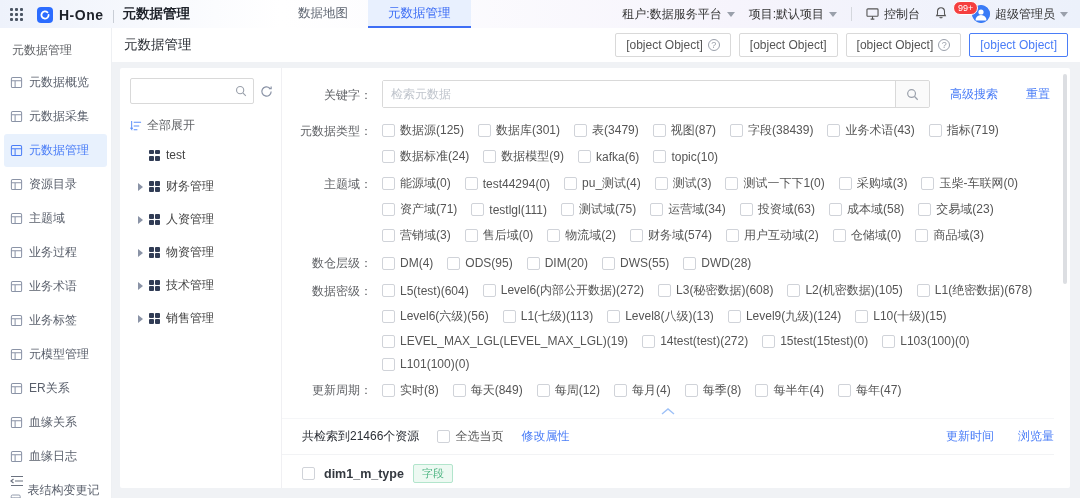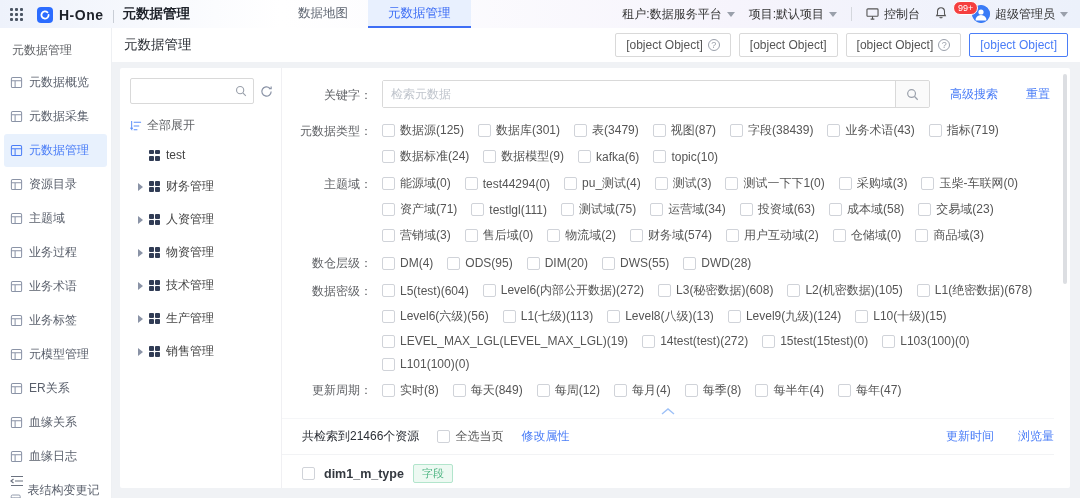--- a/index.html
+++ b/index.html
@@ -371,30 +371,20 @@
               <span class="tcaret"></span>
               <span class="grid4">
                 <i></i>
                 <i></i>
                 <i></i>
                 <i></i>
               </span>
               <span>技术管理</span>
             </div>
 
-            <div class="tree-node has-arrow">
-              <span class="tcaret"></span>
-              <span class="grid4">
-                <i></i>
-                <i></i>
-                <i></i>
-                <i></i>
-              </span>
-              <span>生产管理</span>
-            </div>
 
             <div class="tree-node has-arrow">
               <span class="tcaret"></span>
               <span class="grid4">
                 <i></i>
                 <i></i>
                 <i></i>
                 <i></i>
               </span>
               <span>销售管理</span>

